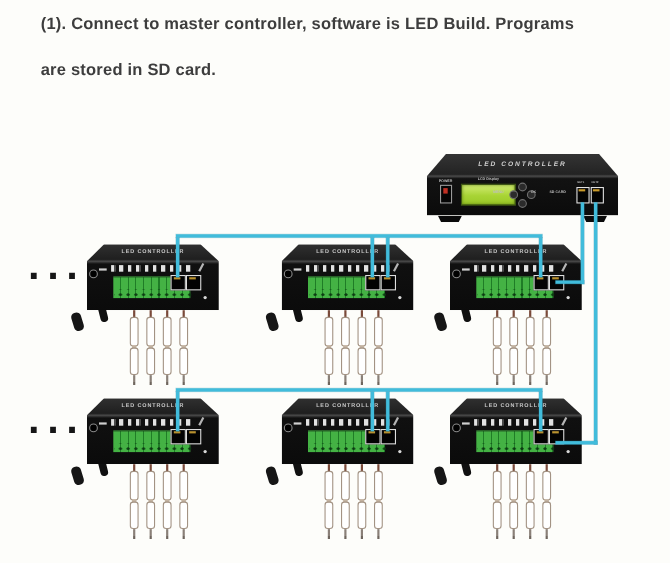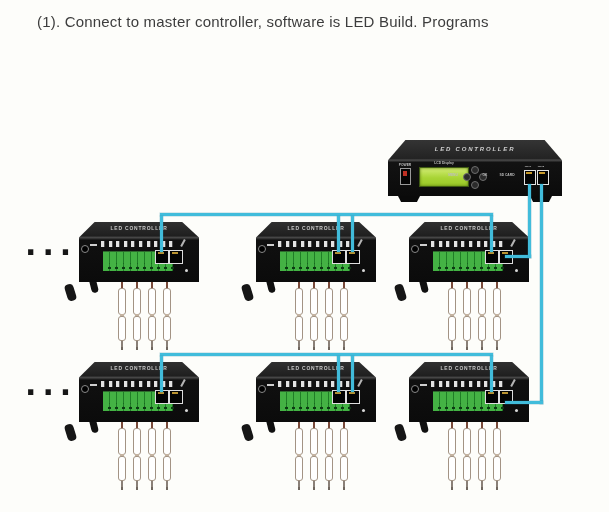--- a/index.html
+++ b/index.html
@@ -1,21 +1,21 @@
 <!DOCTYPE html>
 <html style="--background: #fdfdfa; --heading-text: #3d3d3d; --cable: #41bcdb; --terminal-green: #44b244; --lcd-green: #9ac828; --box-black: #111111;"><head>
 <meta charset="utf-8">
 <style>
   html,body{margin:0;padding:0;}
   #canvas{position:relative;width:609px;height:512px;background:var(--background,#fdfdfa);
           overflow:hidden;font-family:"Liberation Sans",sans-serif;}
 
   
   .heading{position:absolute;left:37px;top:13px;width:550px;
-           font-size:15px;font-weight:400;color:var(--heading-text,#3d3d3d);letter-spacing:.2px;}
+           font-size:15px;font-weight:700;color:var(--heading-text,#3d3d3d);letter-spacing:.2px;}
   .heading .l2{margin-top:25px;}
 
   
   .cable{position:absolute;background:var(--cable,#41bcdb);z-index:30;
          box-shadow:0 0 0 .5px rgba(40,140,170,.35);}
 
   
   .dots{position:absolute;z-index:2;font-family:"DejaVu Sans",sans-serif;font-weight:700;
         font-size:30px;line-height:1;letter-spacing:6px;color:#161616;}
 
@@ -90,20 +90,21 @@
   .cap1::after{content:"";position:absolute;left:1px;bottom:-4px;width:4px;height:4px;background:#c3b2a0;}
   .cap2{top:34px;height:25px;}
 </style>
 </head>
 <body>
 
 <div id="canvas">
 
   <div class="heading">
     <div class="l1">(1). Connect to master controller, software is LED Build. Programs</div>
+    <div class="l2">are stored in SD card.</div>
   </div>
 
   <div class="cable" style="left:160px;top:213px;width:333px;height:3px"></div>
   <div class="cable" style="left:160px;top:216px;width:3px;height:36px"></div>
   <div class="cable" style="left:337px;top:216px;width:3px;height:36px"></div>
   <div class="cable" style="left:351px;top:216px;width:3px;height:36px"></div>
   <div class="cable" style="left:490px;top:216px;width:3px;height:36px"></div>
   <div class="cable" style="left:505px;top:255px;width:26px;height:3px"></div>
   <div class="cable" style="left:528px;top:184px;width:3px;height:74px"></div>
   <div class="cable" style="left:160px;top:353px;width:333px;height:3px"></div>

